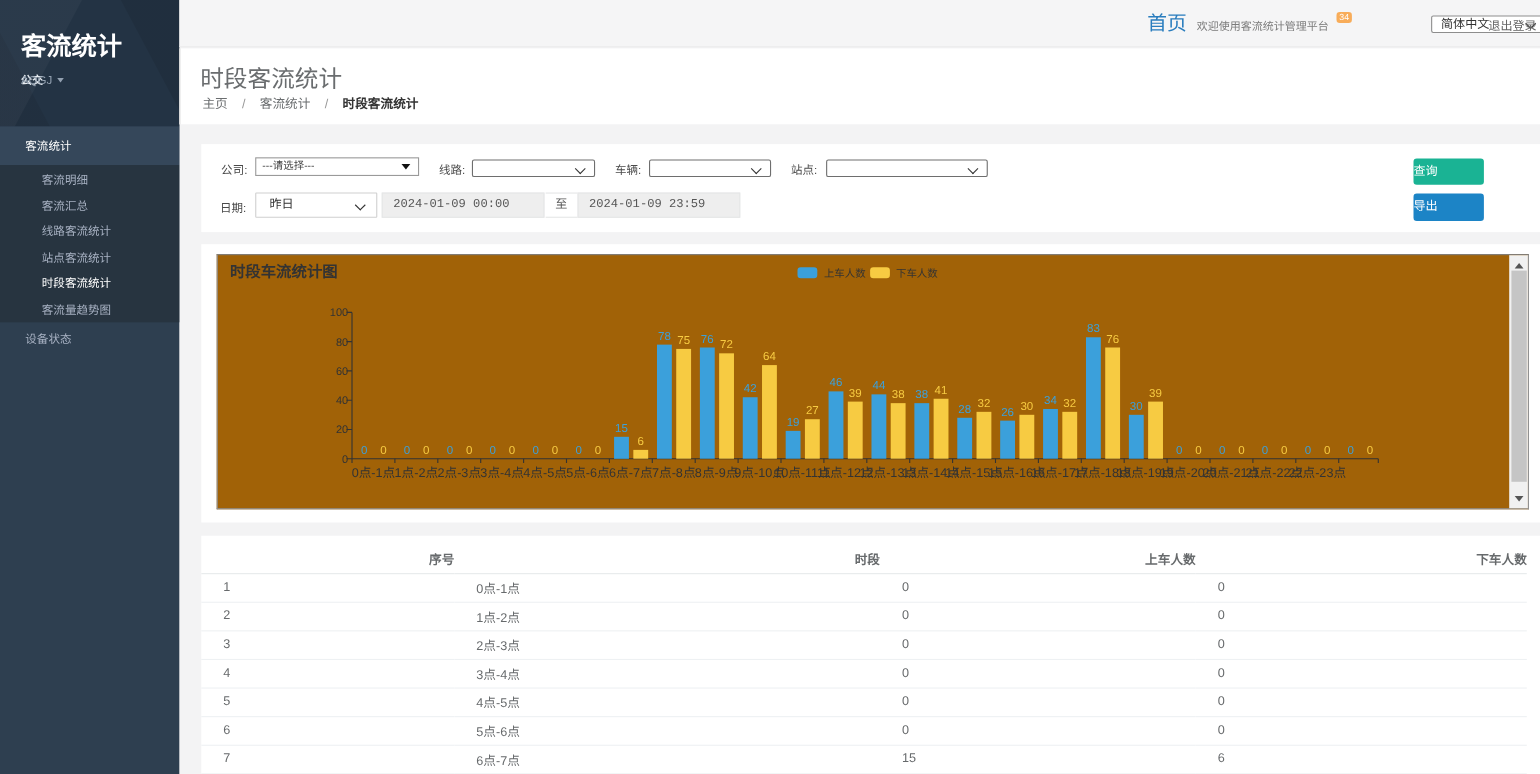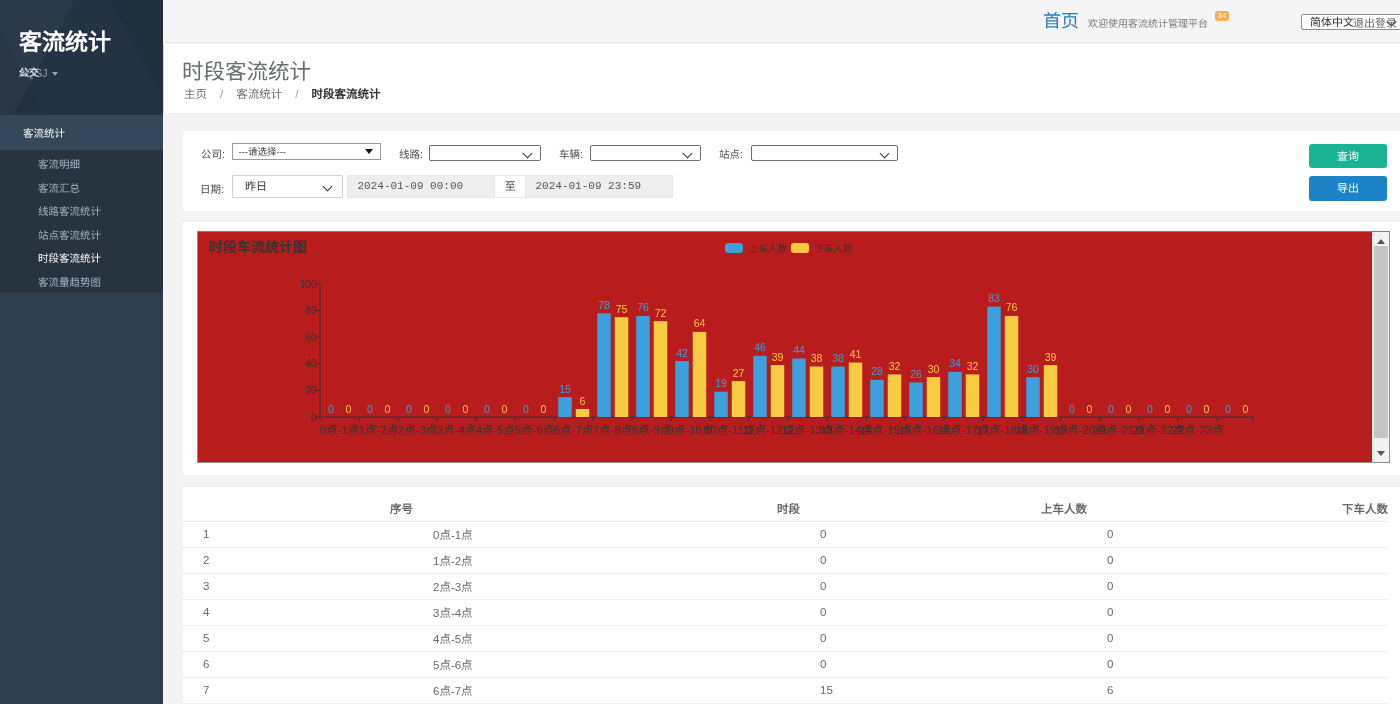--- a/index.html
+++ b/index.html
@@ -42,25 +42,25 @@
 
 
 #filter { position:absolute; left:183px; top:131px; width:1217px; height:80px; background:#fff; }
 .flabel { position:absolute; font-size:10.5px; color:#4a4a4a; }
 .msel { position:absolute; left:48.5px; top:12px; width:149.5px; height:17px; border:1px solid #9a9a9a; background:#fff; font-size:9.5px; color:#444; line-height:15px; padding-left:6px; }
 .msel .tri { position:absolute; right:7px; top:5px; width:0; height:0; border-left:4.5px solid transparent; border-right:4.5px solid transparent; border-top:5.5px solid #111; }
 .nsel { position:absolute; top:13.5px; height:16.5px; border:1px solid #6e6e6e; border-radius:2px; background:#fff; }
 .dsel { position:absolute; left:49px; top:44px; width:111px; height:23px; border:1px solid #d0d0d0; border-radius:1px; background:#fff; font-size:11px; color:#333; line-height:21px; padding-left:12px; }
 .dinp { position:absolute; top:44px; height:23px; background:#eee; border:1px solid #e5e6e7; font-size:11px; color:#555; line-height:21px; padding-left:10px;font-family:Liberation Mono, monospace; }
 #zhi { position:absolute; left:312.5px; top:44px; width:29.5px; height:23px; background:#fff; border-top:1px solid #e5e6e7; border-bottom:1px solid #e5e6e7; font-size:11px; color:#555; line-height:21px; text-align:center; }
-.btn { position:absolute; left:1126px; width:78px; height:24px; border-radius:3px; color:#fff; font-size:11px; line-height:24px; text-align:center; }
+.btn { position:absolute; left:1102px; width:64px; height:24px; border-radius:3px; color:#fff; font-size:11px; line-height:24px; }
 
 
 #chartpanel { position:absolute; left:183px; top:222px; width:1217px; height:253px; background:#fff; }
-#chartbox { position:absolute; left:14px; top:8.5px; width:1193px; height:232px; border:1px solid #919191; border-top-color:#7e7e7e; background:#b91c1c; }
+#chartbox { position:absolute; left:14px; top:8.5px; width:1193px; height:232px; border:1px solid #919191; border-top-color:#7e7e7e; background:#a16207; }
 #sb { position:absolute; right:0; top:0; width:17px; height:230px; background:#f1f1f1; }
 #sb .thumb { position:absolute; left:1.5px; top:14.5px; width:14px; height:192px; background:#c5c5c5; }
 #sb .ar { position:absolute; left:4.5px; width:0; height:0; border-left:4px solid transparent; border-right:4px solid transparent; }
 #sb .up { top:7px; border-bottom:5px solid #555; }
 #sb .dn { bottom:6px; border-top:5px solid #555; }
 
 
 #tablepanel { position:absolute; left:183px; top:487px; width:1217px; height:217px; background:#fff; }
 #tablepanel table { position:absolute; left:0; top:8px; width:1205px; border-collapse:collapse; table-layout:fixed; }
 #tablepanel th { text-align:right; font-size:11.5px; color:#676a6c; font-weight:bold; height:26px; padding:0 0 0 20px; border-bottom:1px solid #e7eaec; }
@@ -75,20 +75,21 @@
   </div>
   <div class="m-parent">客流统计</div>
   <div id="submenu">
     <div>客流明细</div>
     <div>客流汇总</div>
     <div>线路客流统计</div>
     <div>站点客流统计</div>
     <div class="on">时段客流统计</div>
     <div>客流量趋势图</div>
   </div>
+  <div class="m-sec" style="top:293px;">设备状态</div>
 </div>
 
 <div id="topbar"></div>
 <div id="homelnk">首页</div>
 <div id="welcome">欢迎使用客流统计管理平台</div>
 <div id="badge">34</div>
 <div id="lang">简体中文<span class="chev" style="right:10px; top:3px;"></span></div>
 <div id="logout">退出登录</div>
 
 <div id="heading">

